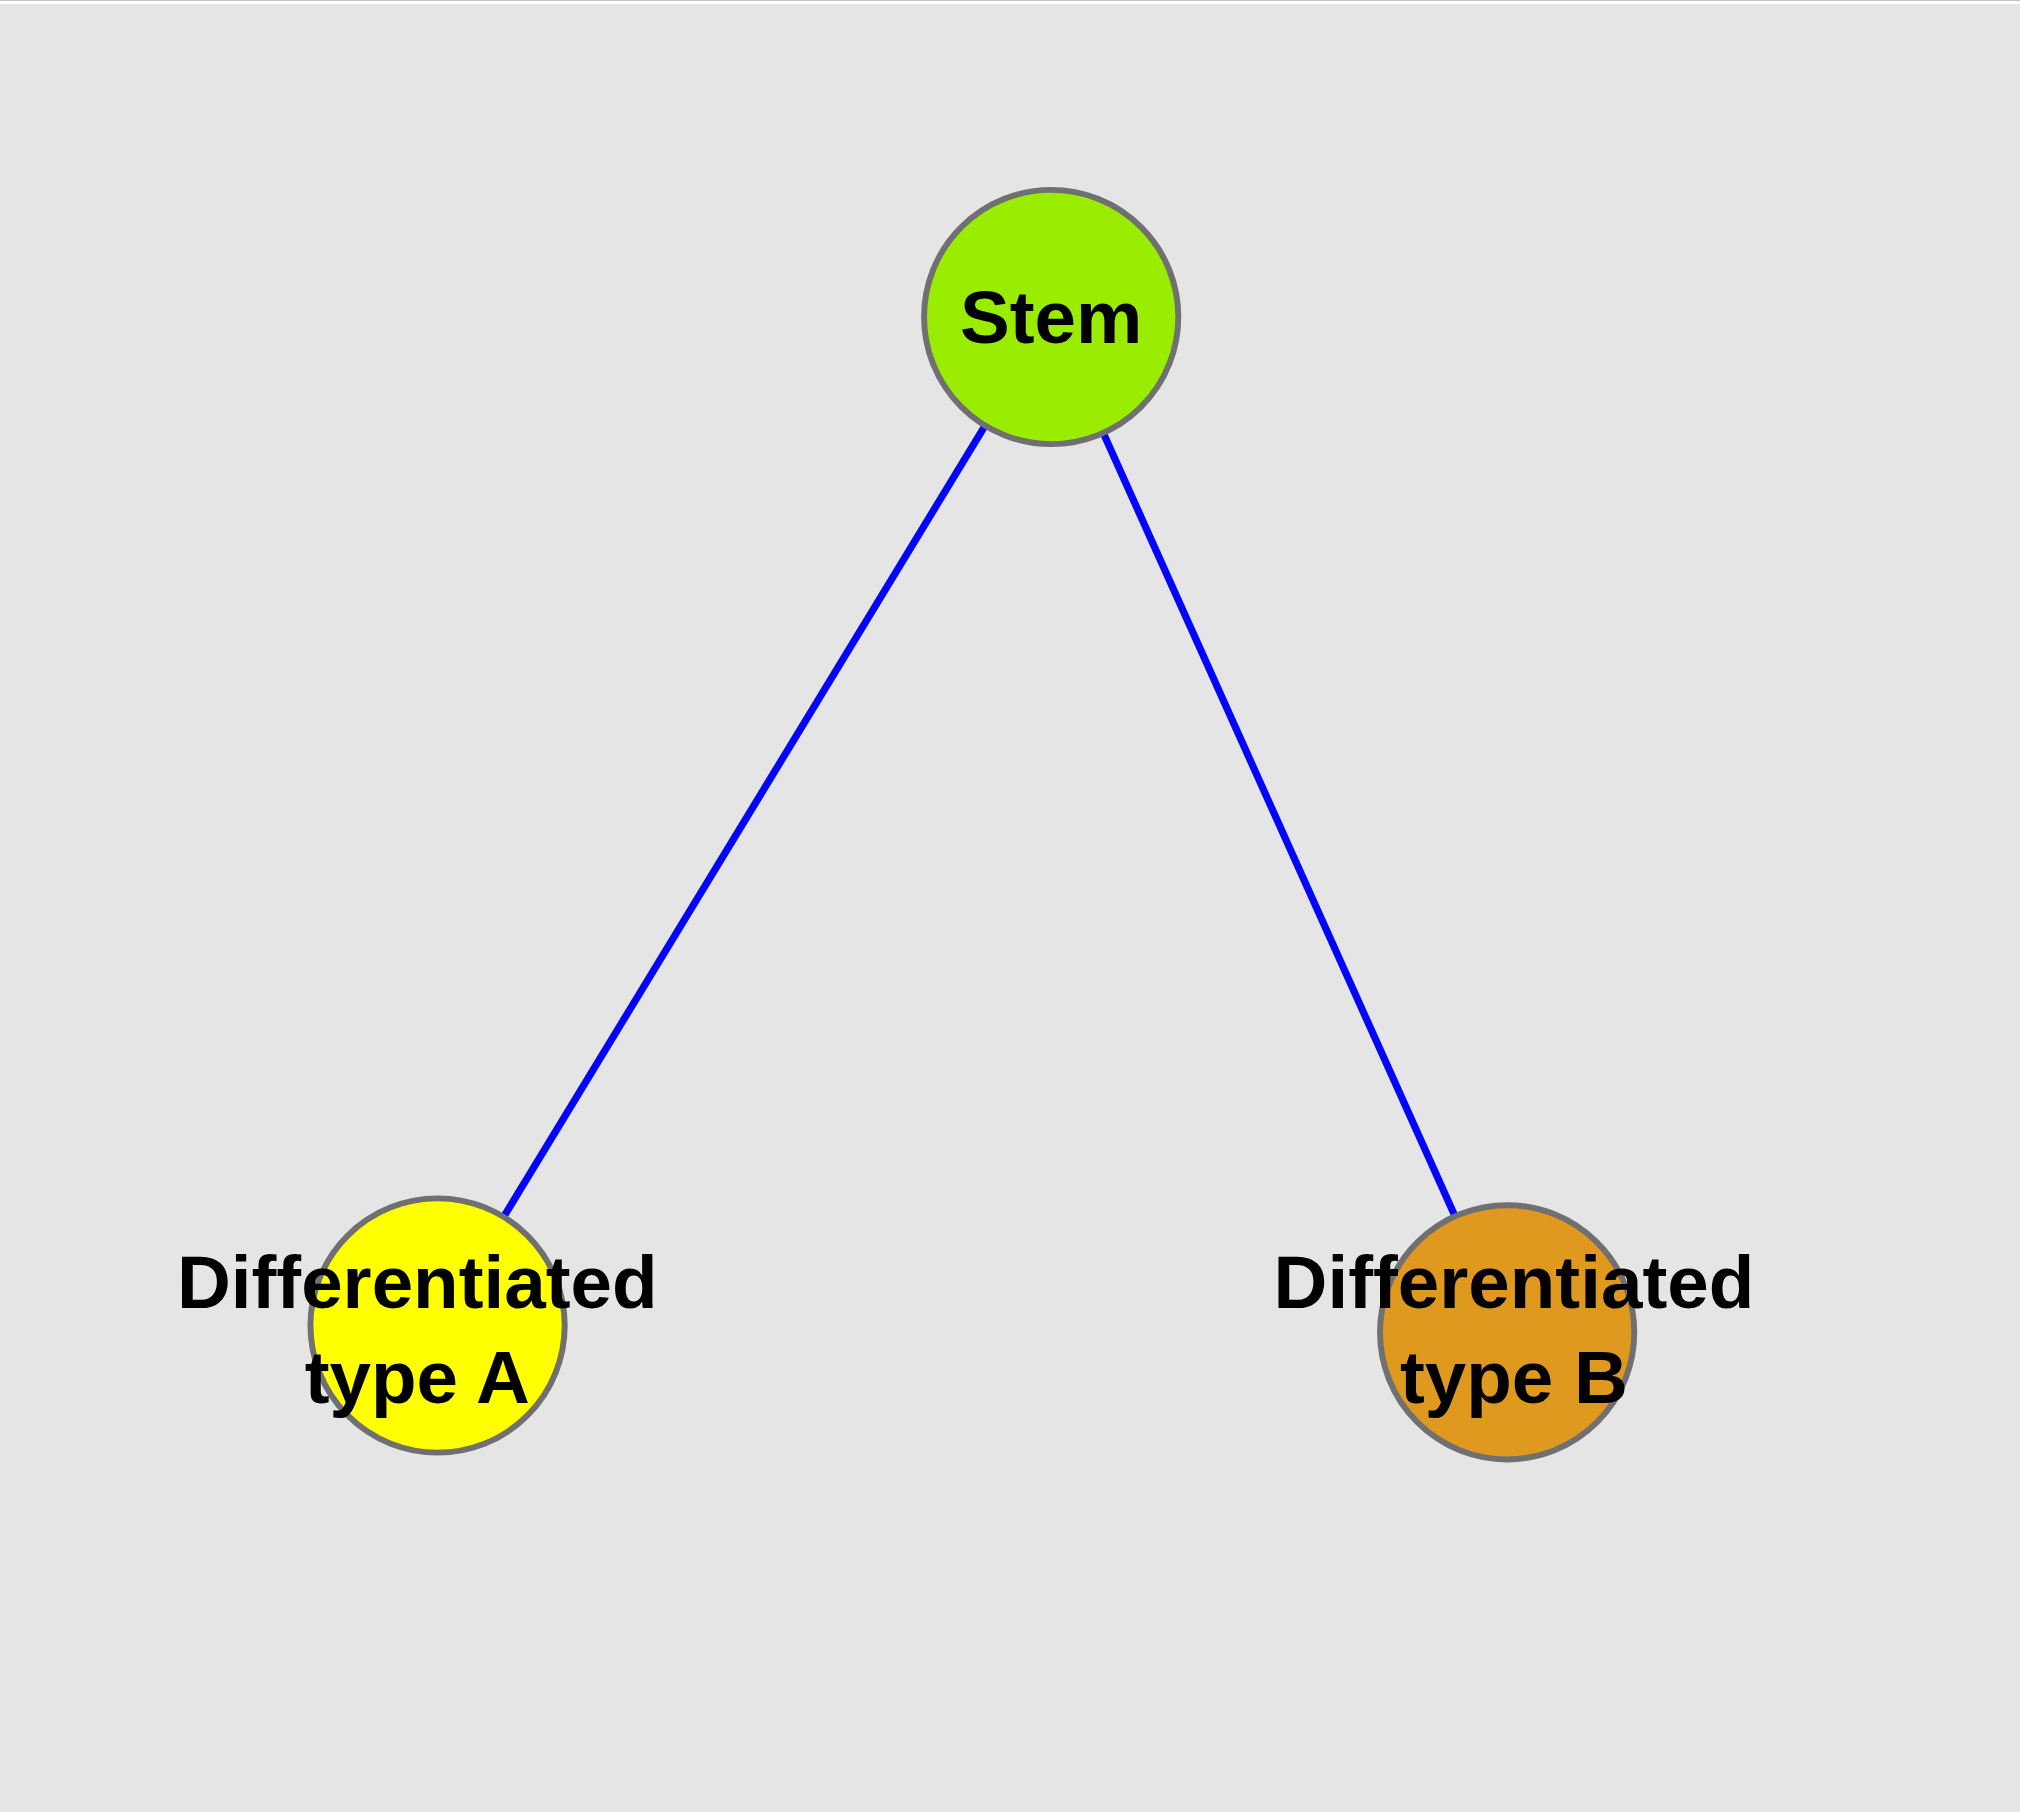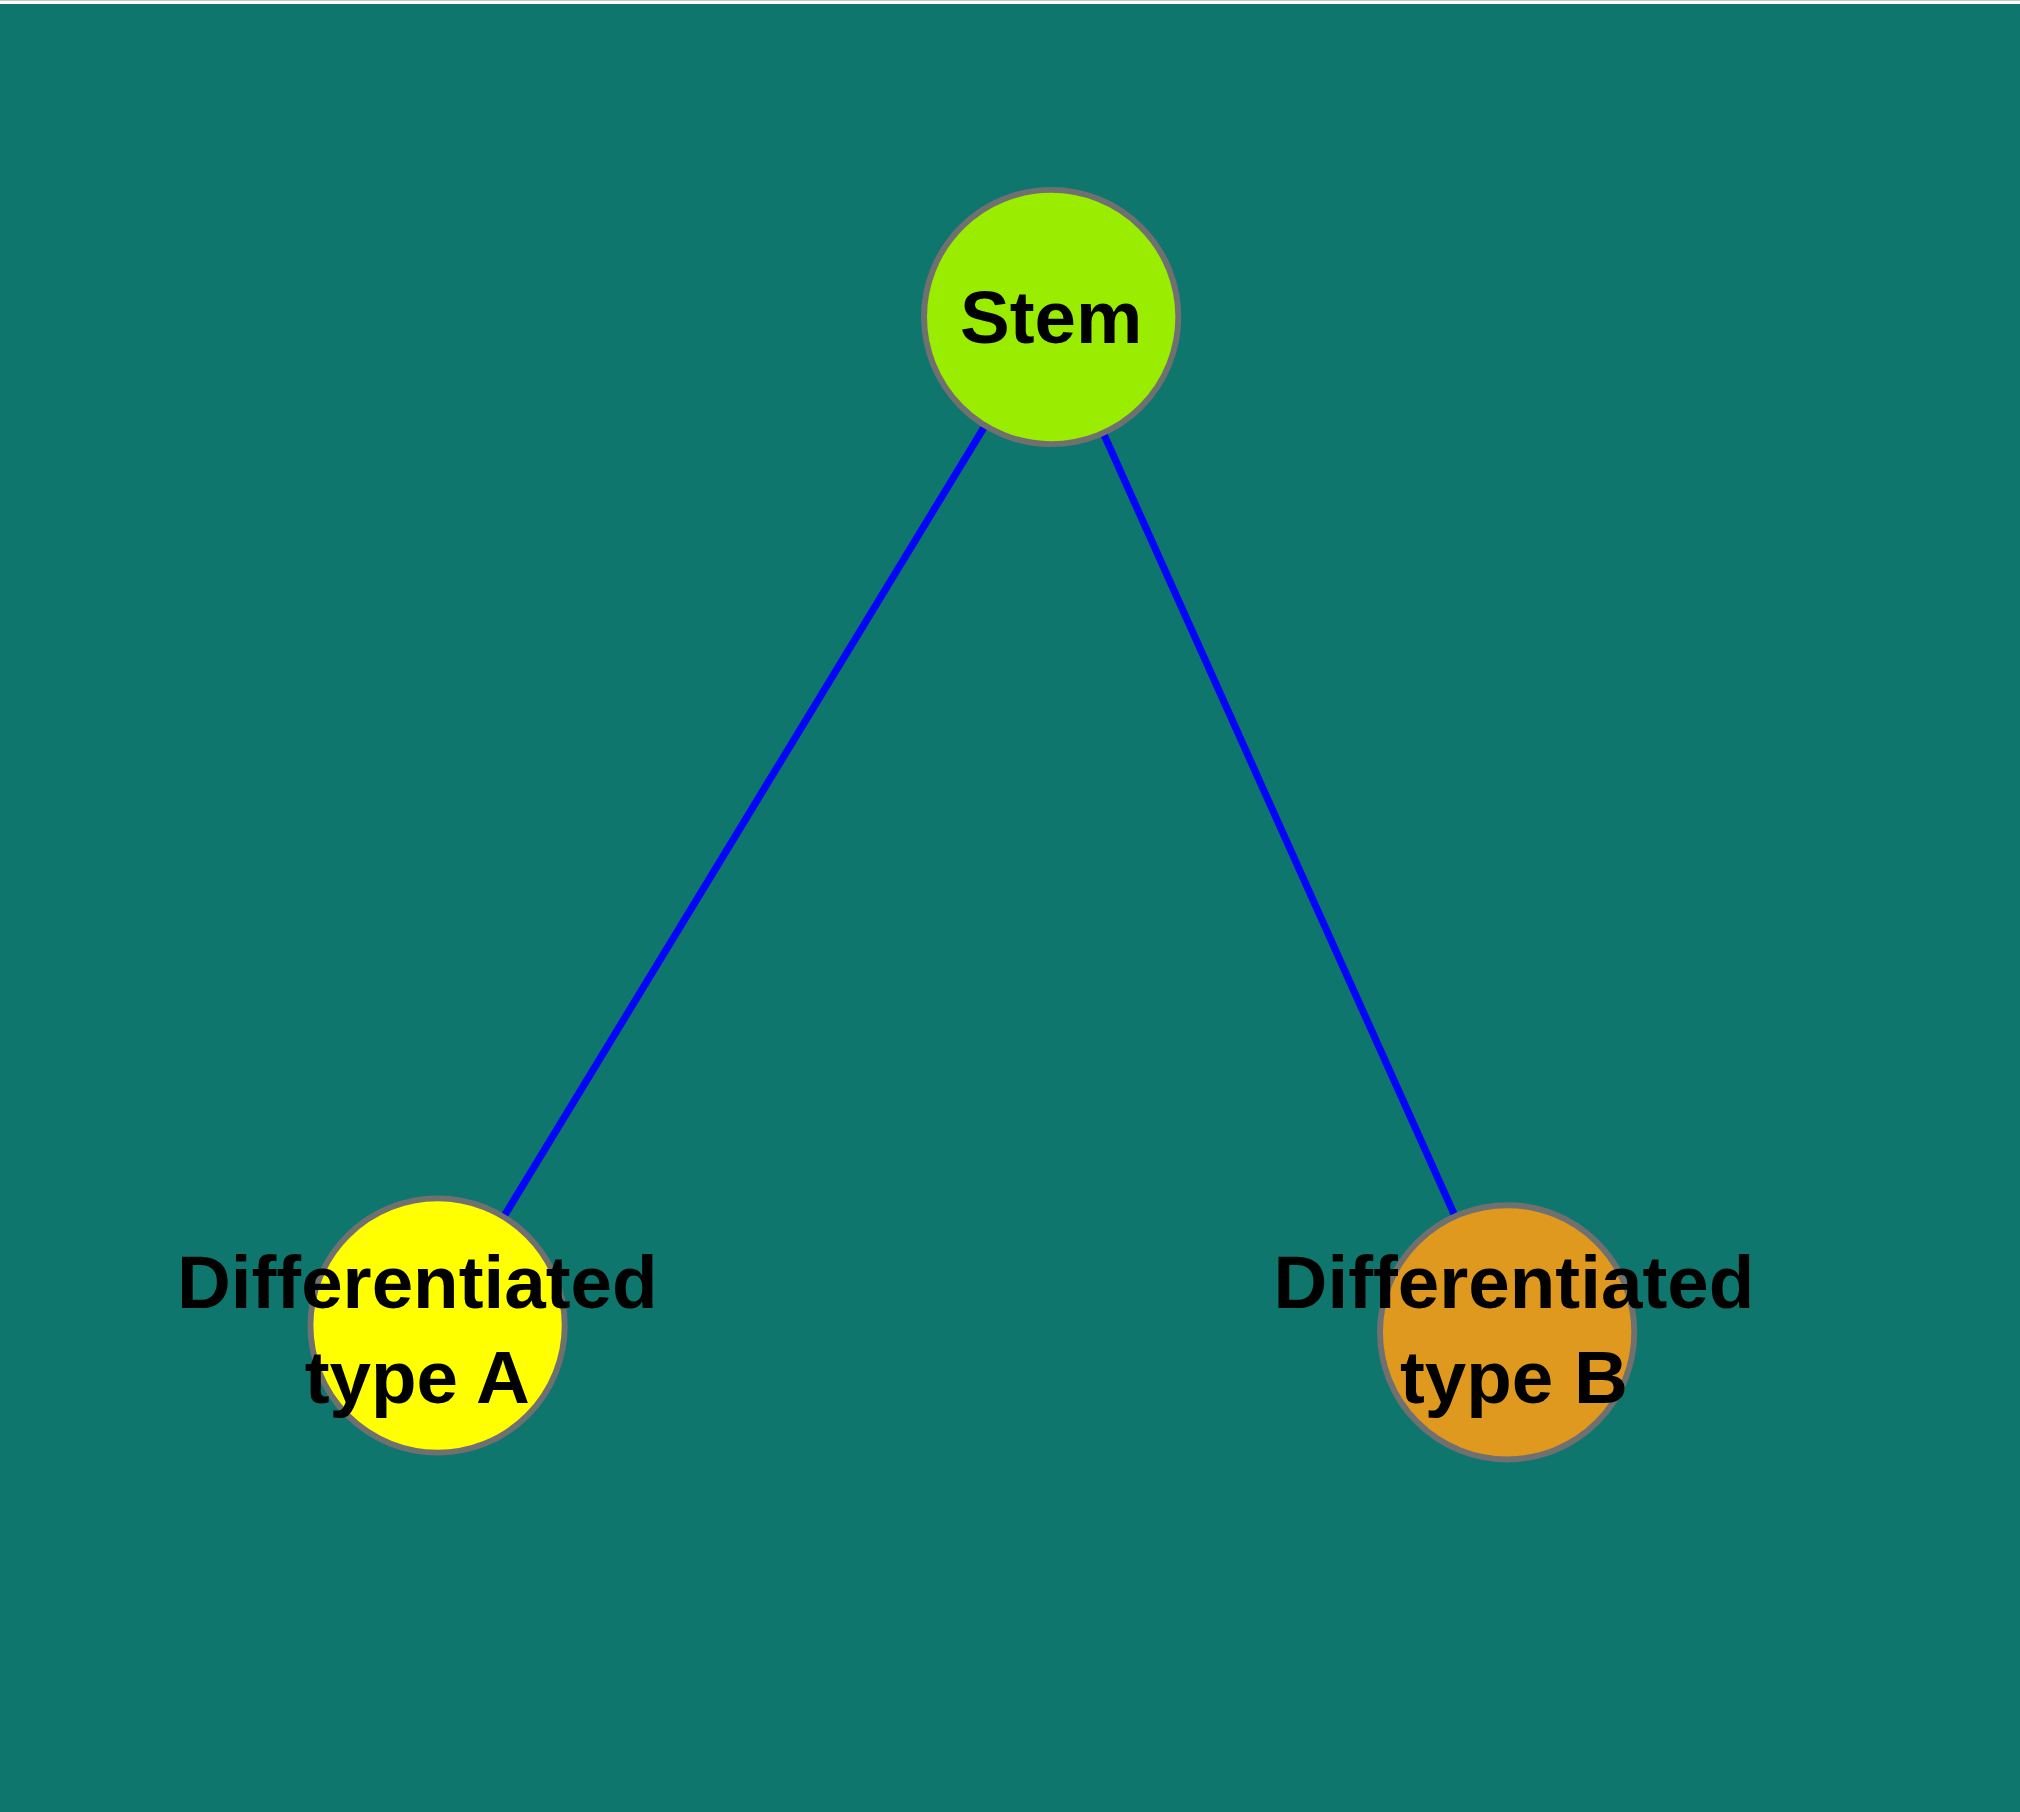--- a/index.html
+++ b/index.html
@@ -45,21 +45,21 @@
   .node-label {
     font-family: "Liberation Sans", sans-serif;
     font-size: 88px;
     font-weight: bold;
     text-anchor: middle;
   }
 </style>
 </head>
 <body>
 
-<div class="canvas" style="background-color: #0f766e;">
+<div class="canvas" style="background-color: #e5e5e5;">
 
   <div class="top-strip"></div>
 
   <svg class="graph" width="2021" height="1812" viewBox="0 0 2384 2138">
 
     <line class="edge" x1="1240" y1="374" x2="516" y2="1564" stroke="#0404FA"></line>
 
     <line class="edge" x1="1240" y1="374" x2="1778" y2="1572" stroke="#0404FA"></line>
 
     <g>

